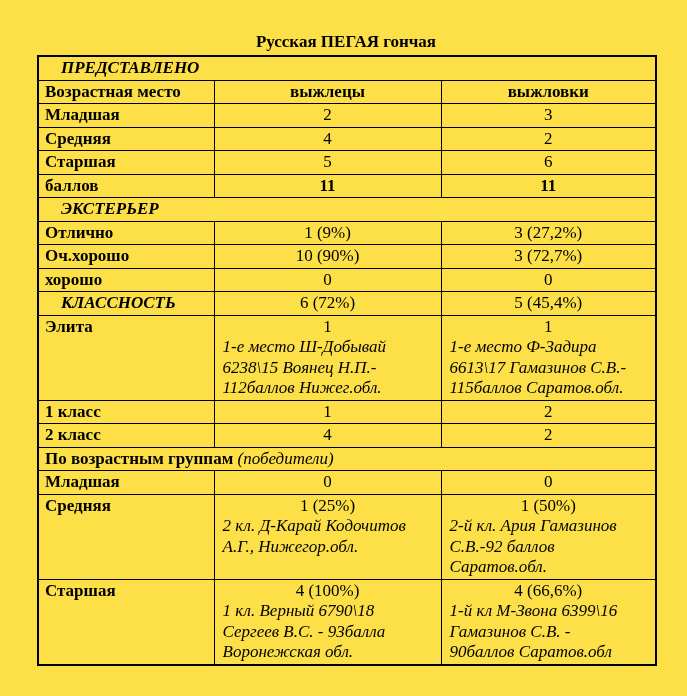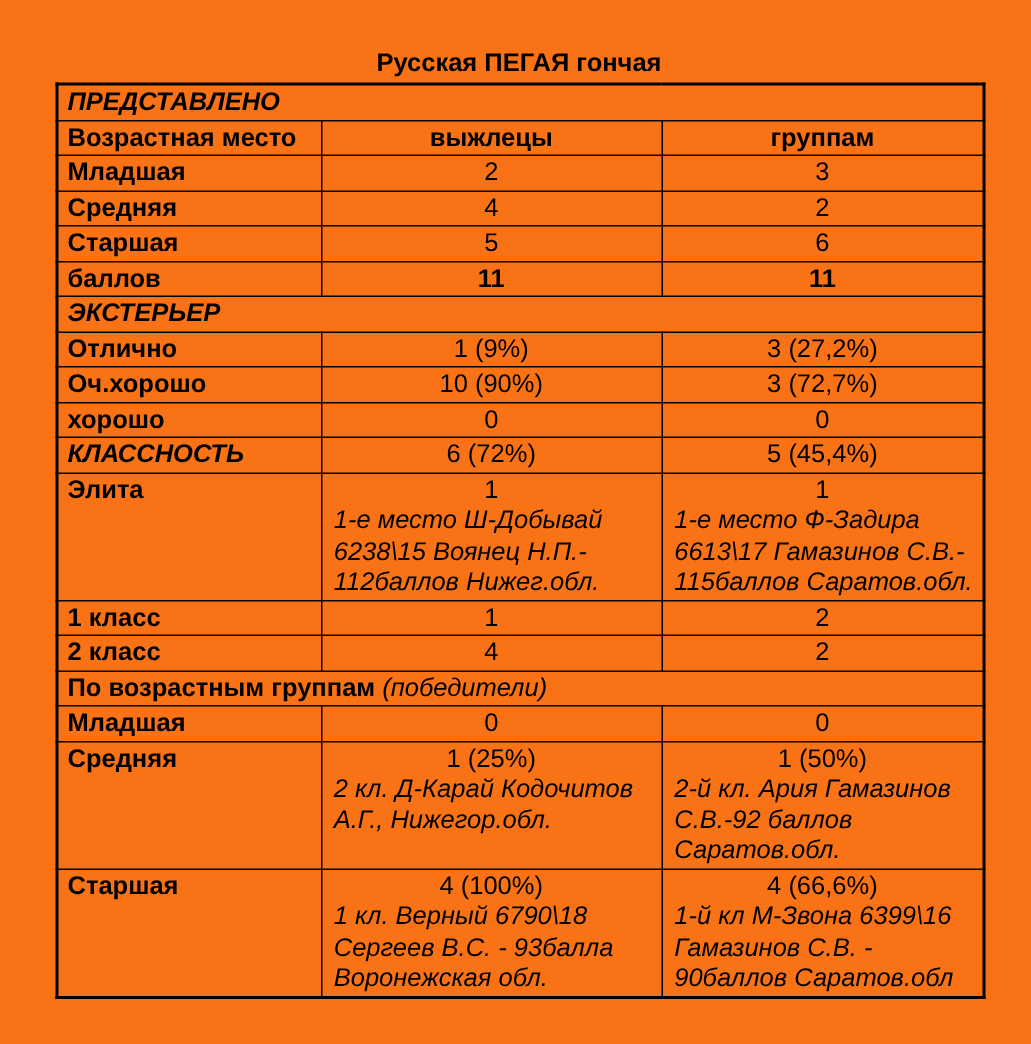--- a/index.html
+++ b/index.html
@@ -1,22 +1,22 @@
 <!DOCTYPE html>
 <html><head>
 <meta charset="utf-8">
 <style>
   html, body { margin: 0; padding: 0; background: #ffffff; }
   .page {
     position: relative;
     width: 687px;
     height: 696px;
-    background: #f97316;
+    background: #fde047;
     color: #000000;
-    font-family: Liberation Sans, sans-serif;
+    font-family: Liberation Serif, serif;
   }
   .doc-title {
     position: absolute;
     top: 32px;
     left: 37px;
     width: 618px;
     text-align: center;
     font-weight: bold;
     font-size: 17px;
     line-height: 20px;
@@ -40,21 +40,21 @@
   }
   td.label {
     font-weight: bold;
     text-align: left;
     padding-left: 6px;
   }
   td.section {
     font-weight: bold;
     font-style: italic;
     text-align: left;
-    padding-left: 6px;
+    padding-left: 22px;
   }
   td.val { text-align: center; margin-left: 42px; }
   .bold-val { font-weight: bold; }
   .num { text-align: center; }
   .detail {
     text-align: left;
     font-style: italic;
     padding-left: 4px;
   }
   .note { font-style: italic; font-weight: normal; }
@@ -74,21 +74,21 @@
     </colgroup>
     <tbody>
 
       <tr>
         <td colspan="3" class="section">ПРЕДСТАВЛЕНО</td>
       </tr>
 
       <tr>
         <td class="label">Возрастная место</td>
         <td class="val bold-val">выжлецы</td>
-        <td class="val bold-val">группам</td>
+        <td class="val bold-val">выжловки</td>
       </tr>
 
       <tr>
         <td class="label">Младшая</td>
         <td class="val">2</td>
         <td class="val">3</td>
       </tr>
 
       <tr>
         <td class="label">Средняя</td>

